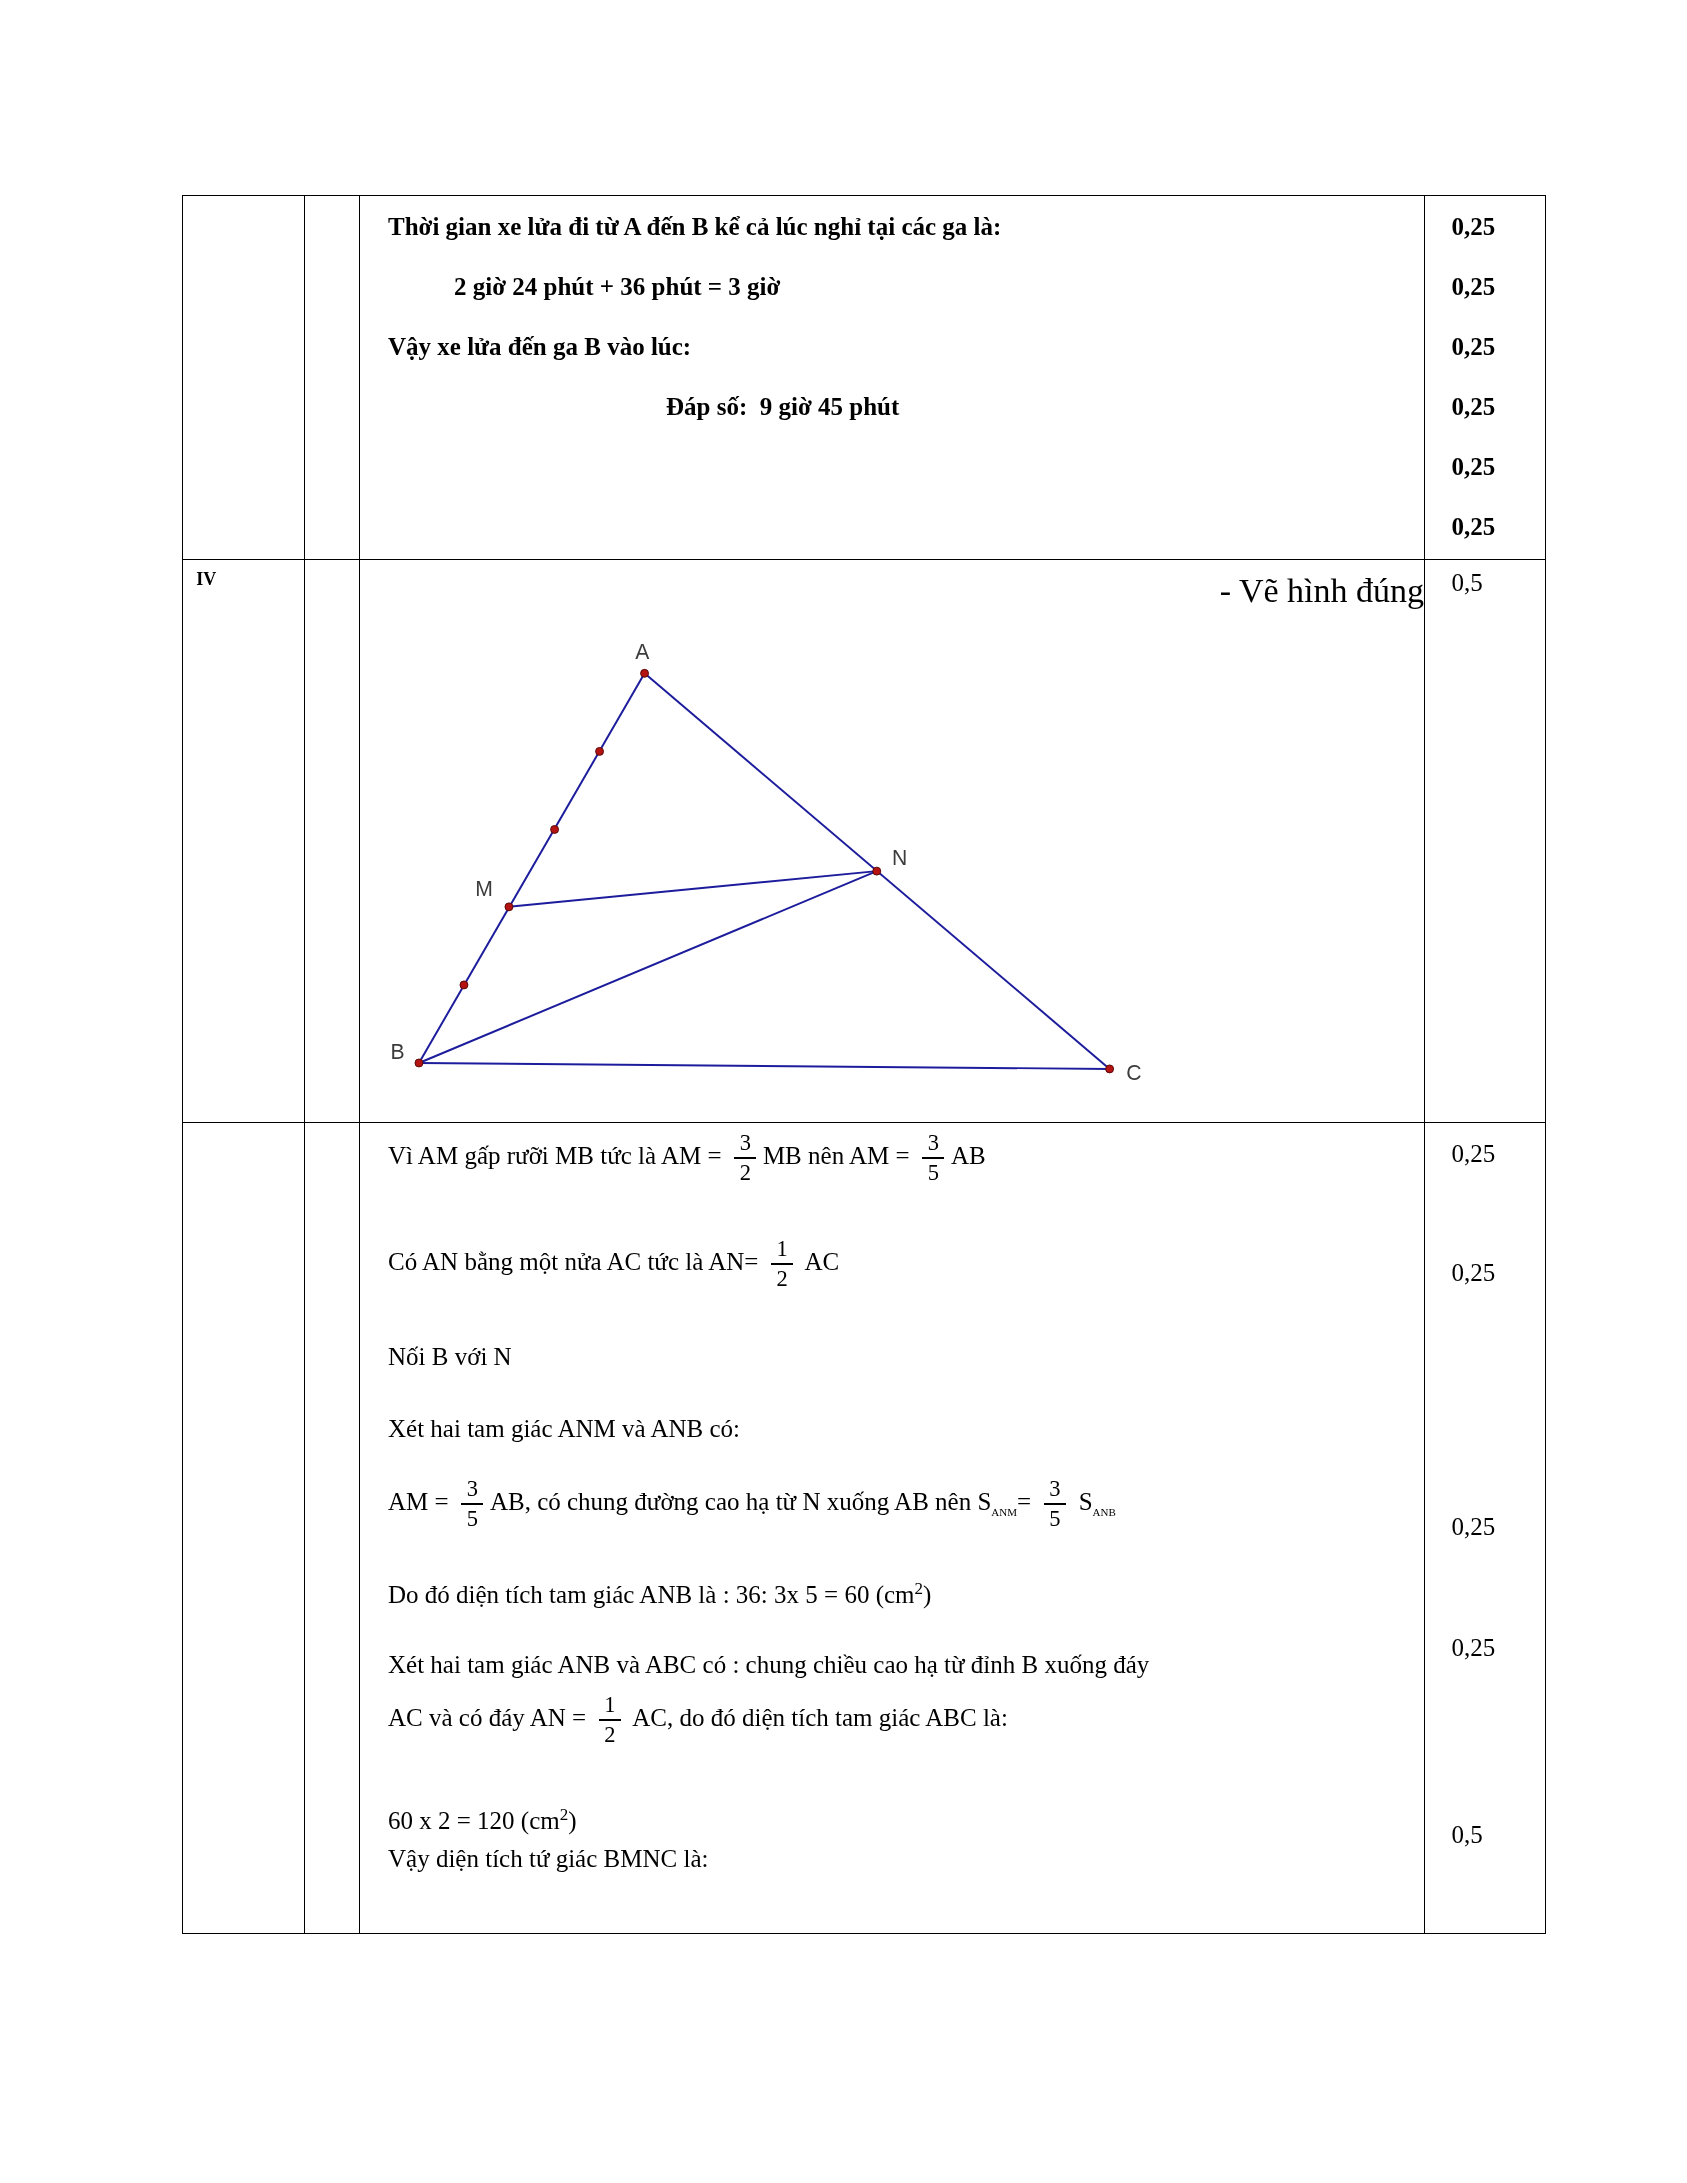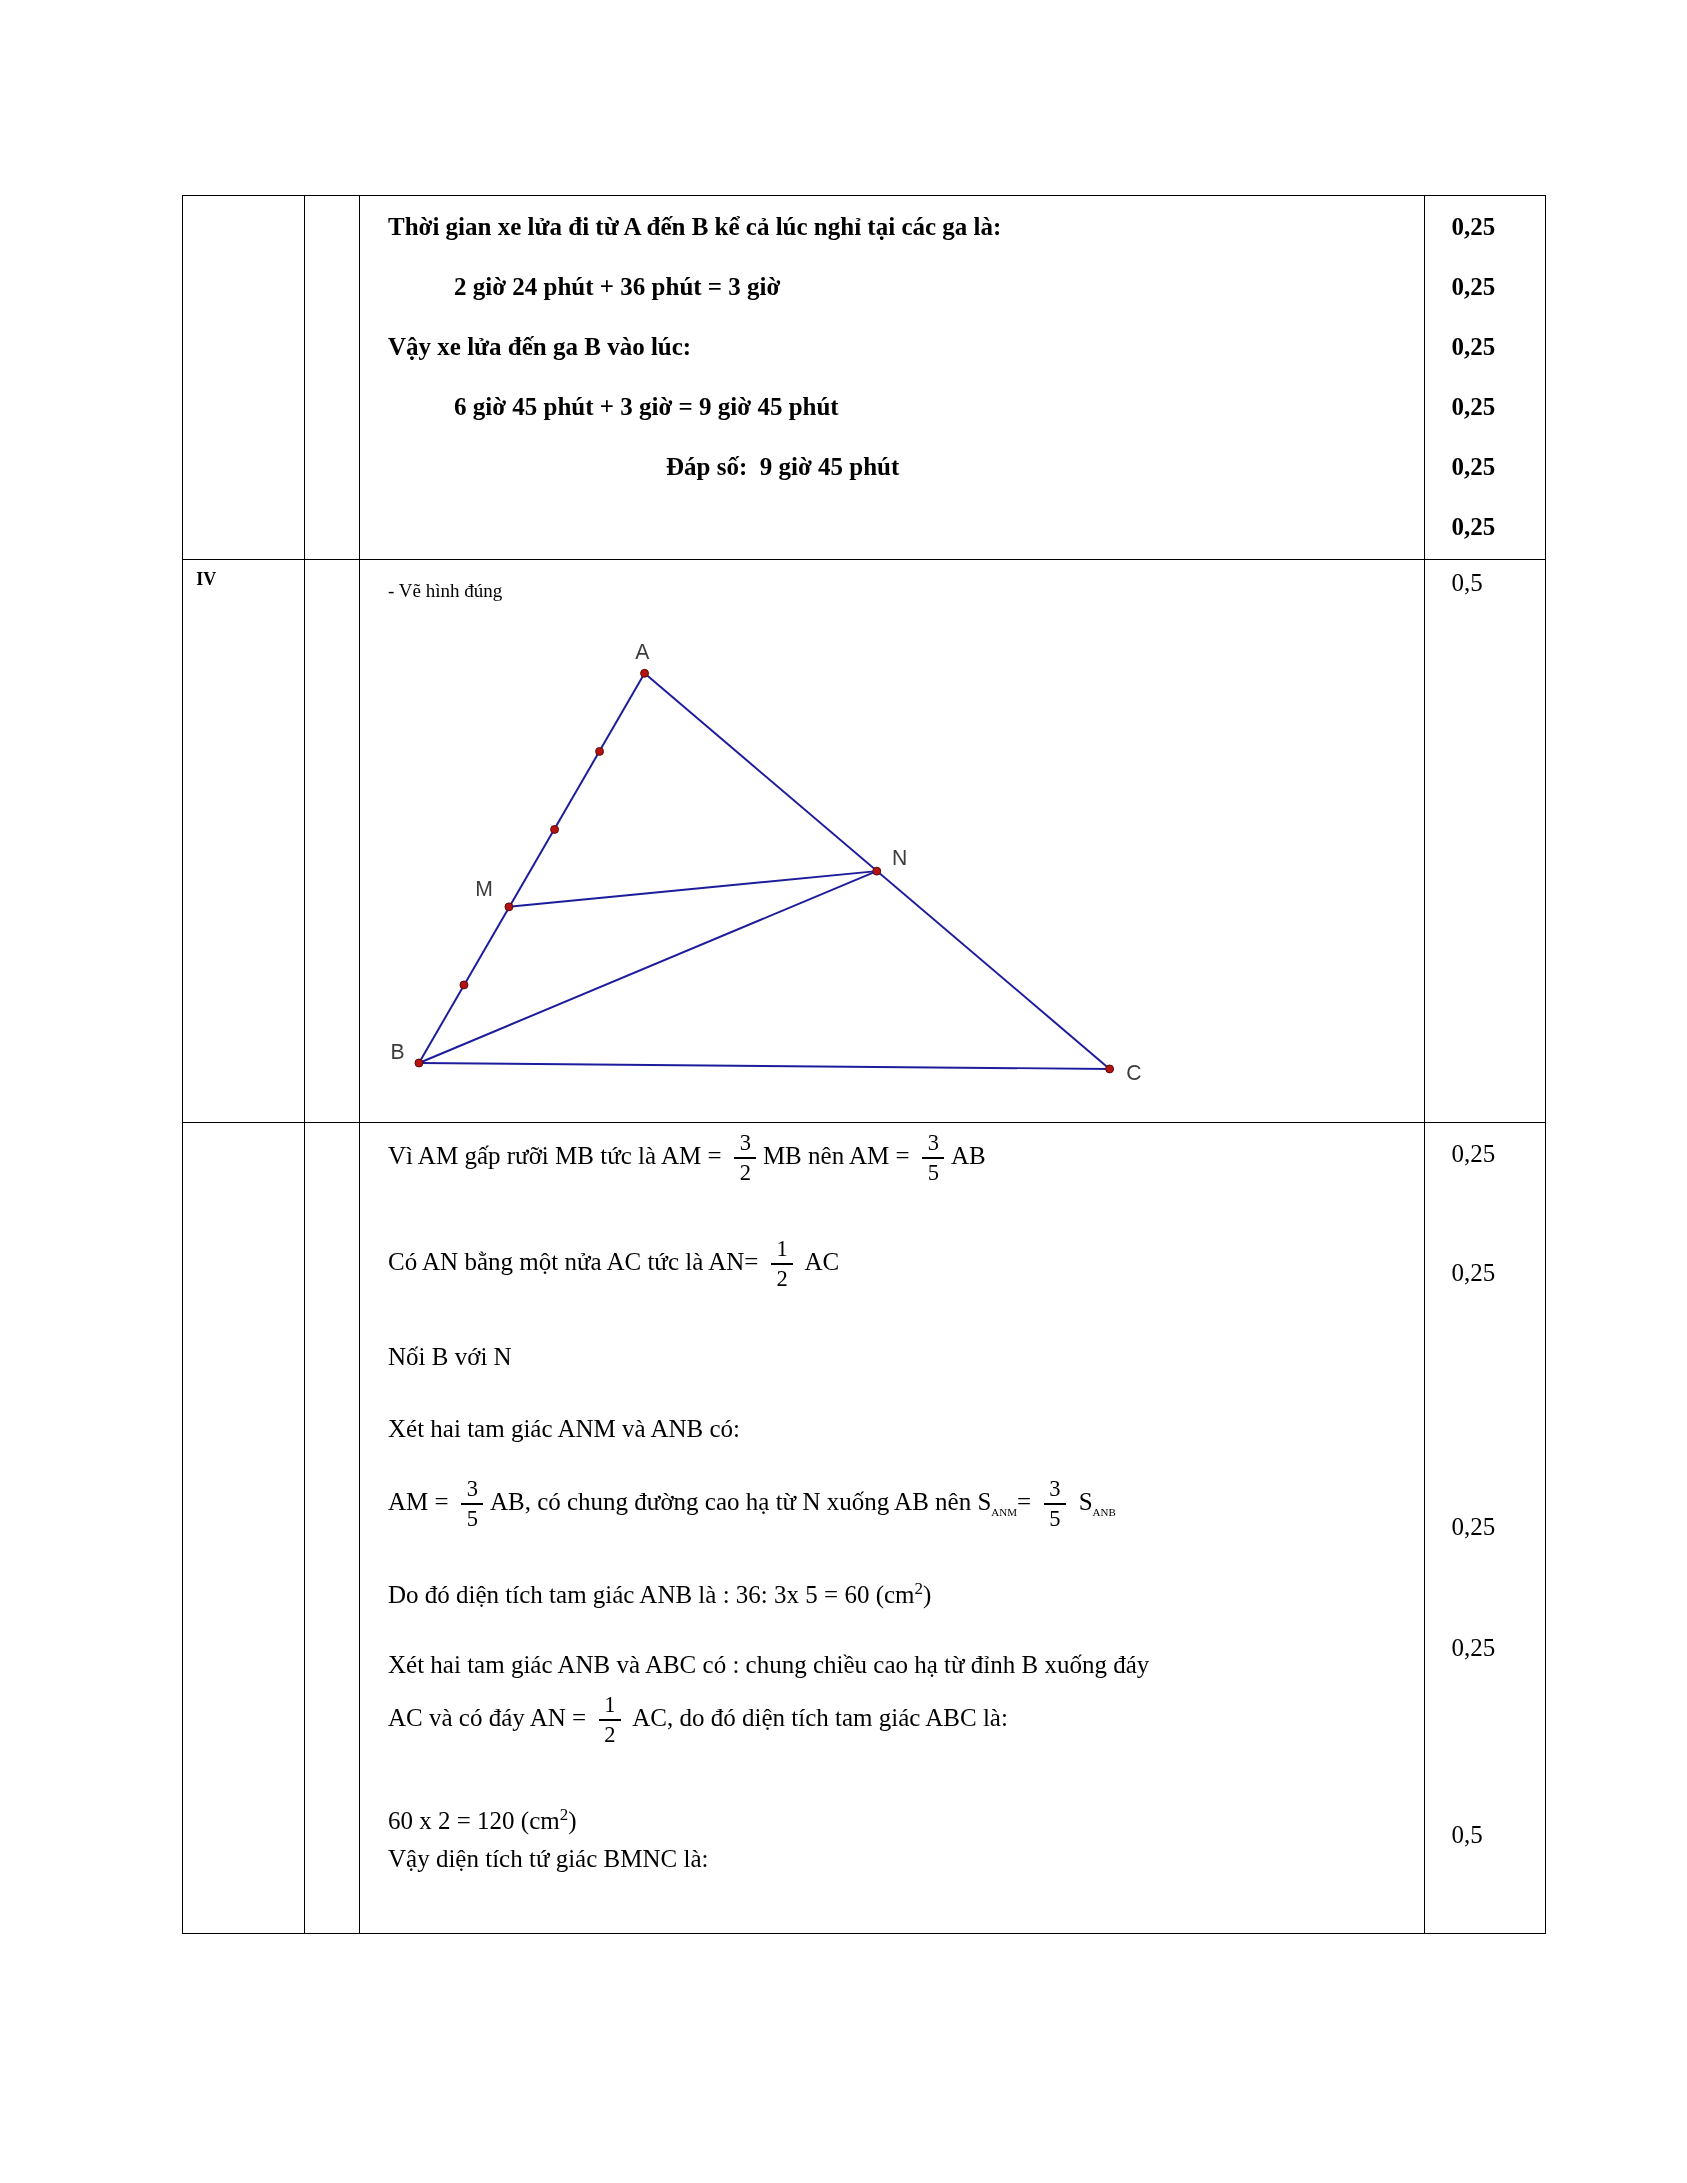--- a/index.html
+++ b/index.html
@@ -32,21 +32,21 @@
   
   .s1 .content { padding: 1.3px 0 0 28px; }
   .line { line-height: 60px; font-size: 25px; white-space: pre; }
   .ind0 { margin-left: 0; }
   .ind1 { margin-left: 66px; }
   .ind2 { margin-left: 278px; }
   .s1 .points { padding: 1.3px 0 0 26.5px; }
   .pline { line-height: 60px; font-size: 25px; }
 
   
-  .caption { padding: 10.6px 0 0 28px; font-size: 19px; line-height: 40px; white-space: pre; }
+  .caption { padding: 10.6px 0 0 28px; font-size: 34px; line-height: 40px; white-space: pre; text-align: right; }
   .diagram { position: absolute; left: 12px; top: 65px; }
   .geo-line { stroke-width: 3; }
   .geo-point { stroke: #5a0a0a; stroke-width: 1.5; }
   .geo-label {
     font-family: "Liberation Sans", "DejaVu Sans", sans-serif;
     font-size: 32px; fill: #3c3c3c;
   }
   .pt { font-size: 25px; padding: 9.3px 0 0 26.5px; }
 
   
@@ -71,21 +71,20 @@
 
 <div class="rubric-table">
 
   <div class="trow s1">
     <div class="cell"></div>
     <div class="cell"></div>
     <div class="cell content" id="s1-content">
         <div class="line ind0">Thời gian xe lửa đi từ A đến B kể cả lúc nghỉ tại các ga là:</div>
         <div class="line ind1">2 giờ 24 phút + 36 phút = 3 giờ</div>
         <div class="line ind0">Vậy xe lửa đến ga B vào lúc:</div>
-        <div class="line ind1">6 giờ 45 phút + 3 giờ = 9 giờ 45 phút</div>
         <div class="line ind2">Đáp số:  9 giờ 45 phút</div>
         <div class="line ind0">&nbsp;</div>
       </div>
     <div class="cell points" id="s1-points">
         <div class="pline">0,25</div>
         <div class="pline">0,25</div>
         <div class="pline">0,25</div>
         <div class="pline">0,25</div>
         <div class="pline">0,25</div>
         <div class="pline">0,25</div>

